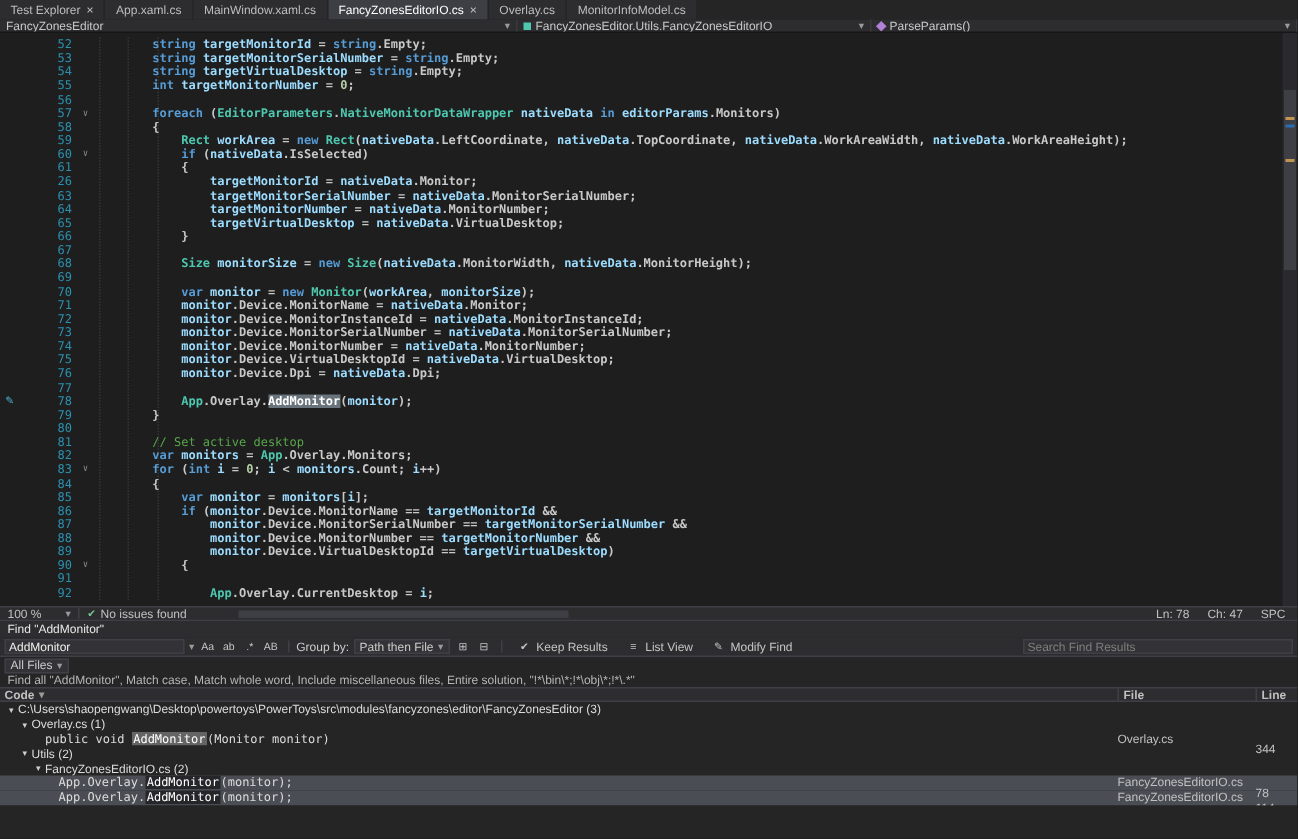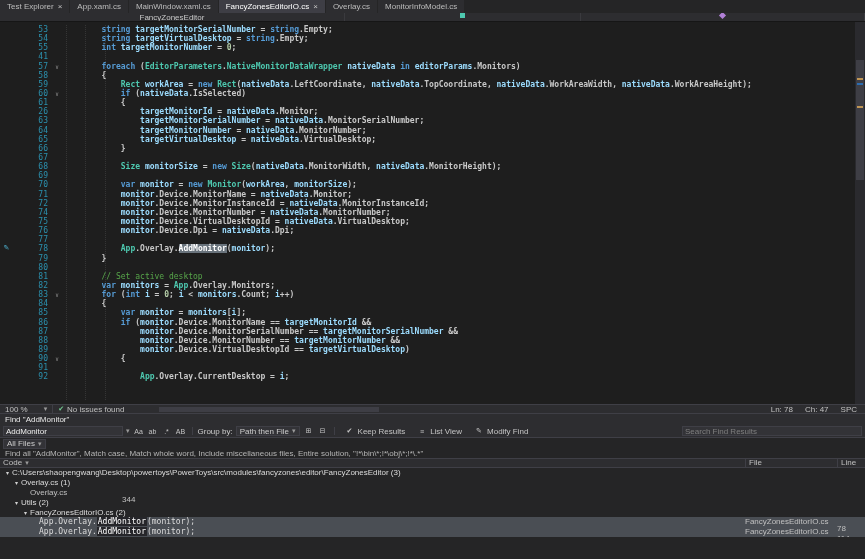--- a/index.html
+++ b/index.html
@@ -7,21 +7,21 @@
   body{position:relative;background:#1e1e1e;font-family:"Liberation Sans",sans-serif;color:#d4d4d4;}
 
   
   .tabstrip{position:absolute;top:0;left:0;right:0;height:13px;background:#252526;display:flex;align-items:stretch;font-size:8px;}
   .tab{display:flex;align-items:center;gap:4px;padding:0 7px;background:#2d2d30;color:#bdbdbd;margin-right:1px;white-space:nowrap;justify-content:center;}
   .tab.active{background:#3e3e45;color:#ffffff;}
   .tab .close{font-size:8px;color:#c5c5c5;line-height:1;}
 
   
   .navbar{position:absolute;top:13px;left:0;right:0;height:9px;background:#2d2d30;border-bottom:1px solid #161616;display:flex;font-size:8px;color:#c8c8c8;}
-  .crumb{display:flex;align-items:center;gap:3px;padding:0 4px;border-right:1px solid #3a3a3e;overflow:hidden;white-space:nowrap;flex-direction:column;}
+  .crumb{display:flex;align-items:center;gap:3px;padding:0 4px;border-right:1px solid #3a3a3e;overflow:hidden;white-space:nowrap;}
   .crumb .arrow{margin-left:auto;color:#9a9a9a;font-size:7px;}
   .c1{width:345px;flex:none;}
   .c2{width:236px;flex:none;}
   .c3{flex:1;}
   .ic-class{width:5px;height:5px;background:#4ec9b0;flex:none;}
   .ic-method{width:5px;height:5px;background:#b180d7;transform:rotate(45deg);flex:none;}
 
   
   .editor{position:absolute;top:22px;left:0;right:0;height:382px;background:#1e1e1e;overflow:hidden;}
   .guide{position:absolute;top:3px;bottom:4px;width:0;border-left:1px dotted #353535;}
@@ -57,21 +57,21 @@
   .fp-toolbar{height:13px;display:flex;align-items:center;gap:3px;padding:0 3px;background:#2d2d30;border-bottom:1px solid #3f3f46;}
   .fp-input{width:120px;height:10px;background:#333337;border:1px solid #3f3f46;color:#f0f0f0;font-size:8px;padding:0 2px;font-family:"Liberation Sans",sans-serif;}
   .fp-input::placeholder{color:#7f7f7f;}
   .combo{display:flex;align-items:center;justify-content:space-between;gap:3px;height:10px;background:#333337;border:1px solid #3f3f46;padding:0 3px;white-space:nowrap;}
   .icon-btn{min-width:12px;height:10px;display:flex;align-items:center;justify-content:center;color:#c5c5c5;font-size:7px;padding:0 1px;}
   .fp-btn{display:flex;align-items:center;gap:2px;height:10px;padding:0 4px;color:#c5c5c5;white-space:nowrap;}
   .vsep{width:1px;height:8px;background:#3f3f46;margin:0 2px;flex:none;}
   .fp-search{margin-left:auto;width:180px;}
   .fp-scope-row{height:11px;display:flex;align-items:center;padding:0 3px;}
   .fp-summary{height:9px;line-height:9px;padding:0 5px;color:#b5b5b5;font-size:8px;white-space:nowrap;overflow:hidden;}
-  .fp-colhead{height:10px;display:flex;align-items:flex-end;background:#2d2d30;border-top:1px solid #3f3f46;border-bottom:1px solid #3f3f46;padding:0 4px 0 3px;color:#c0c0c0;}
+  .fp-colhead{height:10px;display:flex;align-items:center;background:#2d2d30;border-top:1px solid #3f3f46;border-bottom:1px solid #3f3f46;padding:0 4px 0 3px;color:#c0c0c0;font-weight:bold;}
   .code-filter{display:flex;align-items:center;gap:3px;}
   .spacer{flex:1;}
   .col-file{width:92px;flex:none;border-left:1px solid #3f3f46;padding-left:3px;overflow:hidden;white-space:nowrap;}
   .col-line{width:24px;flex:none;border-left:1px solid #3f3f46;padding-left:3px;}
   .fp-results{overflow:hidden;}
   .rrow{height:9.8px;display:flex;align-items:center;padding:0 4px 0 3px;white-space:nowrap;}
   .rrow.sel{background:#4a4e54;}
   .rind{flex:none;}
   .rexp{width:9px;flex:none;text-align:center;font-size:6px;color:#d0d0d0;}
   .rtext{flex:1;overflow:hidden;color:#dcdcdc;}
@@ -125,39 +125,45 @@
   </div>
 </div>
 
 <div class="editor">
   <div class="guide" style="left:66px"></div>
   <div class="guide" style="left:85px"></div>
   <div class="guide" style="left:105px"></div>
   <div id="code-lines">
       <div class="line">
         <span class="margin"></span>
+        <span class="lnum">52</span>
+        <span class="fold"></span>
+        <span class="codetext">        <span class="tok-k">string </span><span class="tok-i">targetMonitorId</span><span class="tok-p"> = </span><span class="tok-k">string</span><span class="tok-p">.Empty;</span></span>
+      </div>
+      <div class="line">
+        <span class="margin"></span>
         <span class="lnum">53</span>
         <span class="fold"></span>
         <span class="codetext">        <span class="tok-k">string </span><span class="tok-i">targetMonitorSerialNumber</span><span class="tok-p"> = </span><span class="tok-k">string</span><span class="tok-p">.Empty;</span></span>
       </div>
       <div class="line">
         <span class="margin"></span>
         <span class="lnum">54</span>
         <span class="fold"></span>
         <span class="codetext">        <span class="tok-k">string </span><span class="tok-i">targetVirtualDesktop</span><span class="tok-p"> = </span><span class="tok-k">string</span><span class="tok-p">.Empty;</span></span>
       </div>
       <div class="line">
         <span class="margin"></span>
         <span class="lnum">55</span>
         <span class="fold"></span>
         <span class="codetext">        <span class="tok-k">int </span><span class="tok-i">targetMonitorNumber</span><span class="tok-p"> = </span><span class="tok-num">0</span><span class="tok-p">;</span></span>
       </div>
       <div class="line">
         <span class="margin"></span>
-        <span class="lnum">41</span>
+        <span class="lnum">56</span>
         <span class="fold"></span>
         <span class="codetext"></span>
       </div>
       <div class="line">
         <span class="margin"></span>
         <span class="lnum">57</span>
         <span class="fold">∨</span>
         <span class="codetext">        <span class="tok-k">foreach</span><span class="tok-p"> (</span><span class="tok-t">EditorParameters</span><span class="tok-p">.</span><span class="tok-t">NativeMonitorDataWrapper</span><span class="tok-i"> nativeData </span><span class="tok-k">in</span><span class="tok-i"> editorParams</span><span class="tok-p">.Monitors)</span></span>
       </div>
       <div class="line">
@@ -242,20 +248,26 @@
         <span class="margin"></span>
         <span class="lnum">71</span>
         <span class="fold"></span>
         <span class="codetext">            <span class="tok-i">monitor</span><span class="tok-p">.Device.MonitorName = </span><span class="tok-i">nativeData</span><span class="tok-p">.Monitor;</span></span>
       </div>
       <div class="line">
         <span class="margin"></span>
         <span class="lnum">72</span>
         <span class="fold"></span>
         <span class="codetext">            <span class="tok-i">monitor</span><span class="tok-p">.Device.MonitorInstanceId = </span><span class="tok-i">nativeData</span><span class="tok-p">.MonitorInstanceId;</span></span>
+      </div>
+      <div class="line">
+        <span class="margin"></span>
+        <span class="lnum">73</span>
+        <span class="fold"></span>
+        <span class="codetext">            <span class="tok-i">monitor</span><span class="tok-p">.Device.MonitorSerialNumber = </span><span class="tok-i">nativeData</span><span class="tok-p">.MonitorSerialNumber;</span></span>
       </div>
       <div class="line">
         <span class="margin"></span>
         <span class="lnum">74</span>
         <span class="fold"></span>
         <span class="codetext">            <span class="tok-i">monitor</span><span class="tok-p">.Device.MonitorNumber = </span><span class="tok-i">nativeData</span><span class="tok-p">.MonitorNumber;</span></span>
       </div>
       <div class="line">
         <span class="margin"></span>
         <span class="lnum">75</span>
@@ -460,20 +472,21 @@
       <div class="rrow">
         <span class="rind" style="width: 9px;"></span>
         <span class="rexp">▾</span>
         <span class="rtext">Overlay.cs (1)</span>
         <span class="rfile"></span>
         <span class="rline"></span>
       </div>
       <div class="rrow">
         <span class="rind" style="width: 18px;"></span>
         <span class="rexp"></span>
+        <span class="rtext rmono"><span>public void </span><span class="hl">AddMonitor</span><span>(Monitor monitor)</span></span>
         <span class="rfile">Overlay.cs</span>
         <span class="rline">344</span>
       </div>
       <div class="rrow">
         <span class="rind" style="width: 9px;"></span>
         <span class="rexp">▾</span>
         <span class="rtext">Utils (2)</span>
         <span class="rfile"></span>
         <span class="rline"></span>
       </div>

